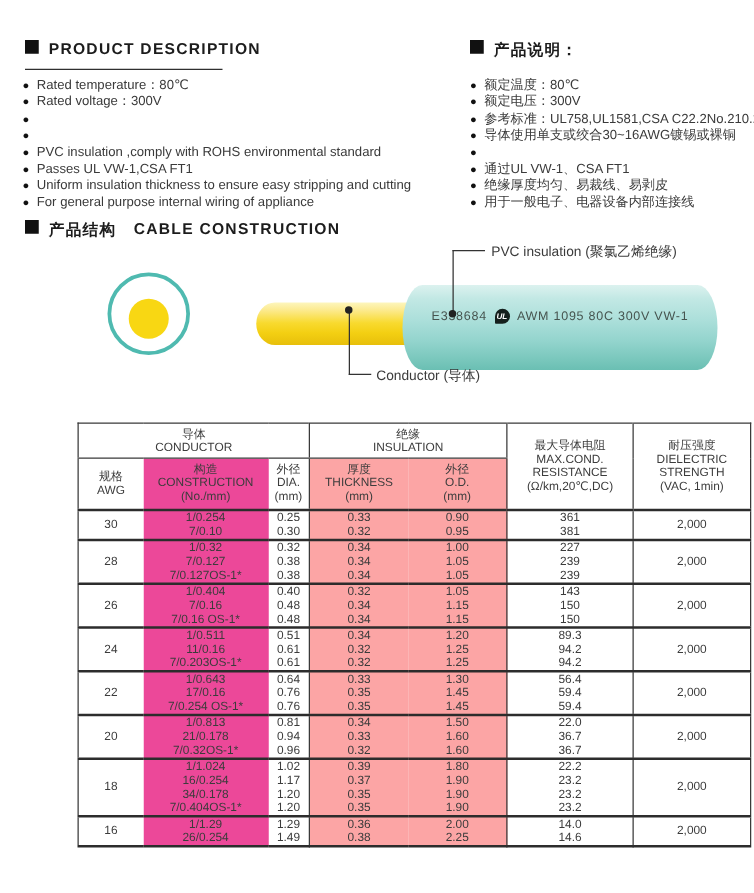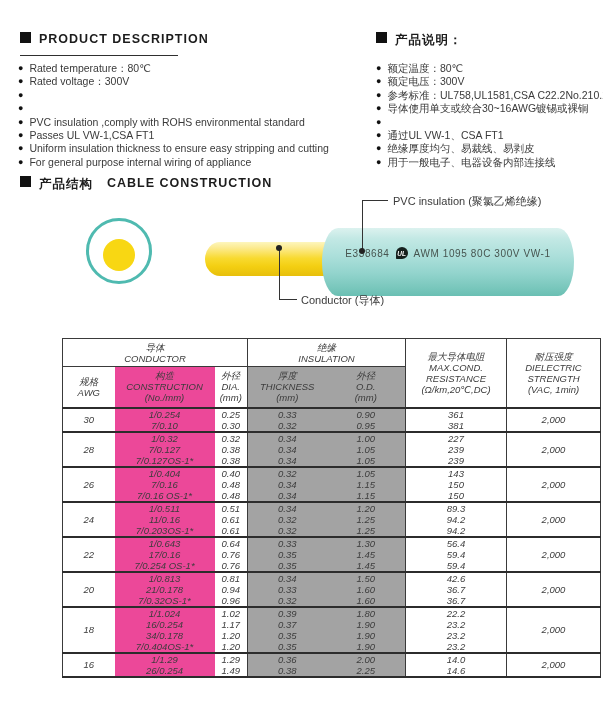--- a/index.html
+++ b/index.html
@@ -34,30 +34,30 @@
     background:#15201d;color:#fff;border-radius:50% 50% 50% 6%;
     font-size:6.5px;font-weight:bold;font-style:italic;letter-spacing:0;}
   .leader{position:absolute;background:#333;z-index:3;}
   .ldot{position:absolute;width:6px;height:6px;border-radius:50%;background:#222;z-index:4;}
   .dlabel{position:absolute;font-size:11px;color:#3b3b3b;white-space:nowrap;z-index:3;}
   
   table.spec{position:absolute;left:62px;top:338px;width:538px;border-collapse:collapse;table-layout:fixed;
     font-size:9.5px;color:#3c3c3c;}
   table.spec th,table.spec td{font-weight:normal;text-align:center;vertical-align:middle;
     white-space:pre-line;line-height:11px;padding:0;}
-  table.spec{border-top:1px solid #3a3a3a;border-left:1px solid #3a3a3a;border-right:1px solid #3a3a3a;font-style:italic;}
+  table.spec{border-top:1px solid #3a3a3a;border-left:1px solid #3a3a3a;border-right:1px solid #3a3a3a;}
   .grp-hd{height:28px;}
   .col-hd{height:41px;}
   .b-under{border-bottom:1px solid #3a3a3a;}
   .b-heavy{border-bottom:2px solid #2c2c2c;}
   .v-line{border-left:1px solid #3a3a3a;}
   td.pad{padding:4px 0;}
   tr.grp{border-bottom:2px solid #2c2c2c;}
   .bg-yellow{background:#ec4899;}
-  .bg-blue{background:#a3a3a3;}
+  .bg-blue{background:#fca5a5;}
   col.c-awg{width:52px;} col.c-con{width:100px;} col.c-dia{width:33px;}
   col.c-thk{width:79px;} col.c-od{width:79px;} col.c-res{width:101px;} col.c-die{width:94px;}
 </style>
 </head>
 <body>
 
 <div class="sec-title" style="left:20px;top:32px;">
   <span class="sq"></span>
   <span class="t">PRODUCT DESCRIPTION</span>
 </div>
@@ -303,21 +303,21 @@
 7/0.32OS-1*</td>
       <td class="pad">0.81
 0.94
 0.96</td>
       <td class="pad bg-blue v-line">0.34
 0.33
 0.32</td>
       <td class="pad bg-blue">1.50
 1.60
 1.60</td>
-      <td class="pad v-line">42.6
+      <td class="pad v-line">22.0
 36.7
 36.7</td>
       <td class="pad v-line">2,000</td>
     </tr>
     <tr class="grp">
       <td class="pad">18</td>
       <td class="pad bg-yellow">1/1.024
 16/0.254
 34/0.178
 7/0.404OS-1*</td>

